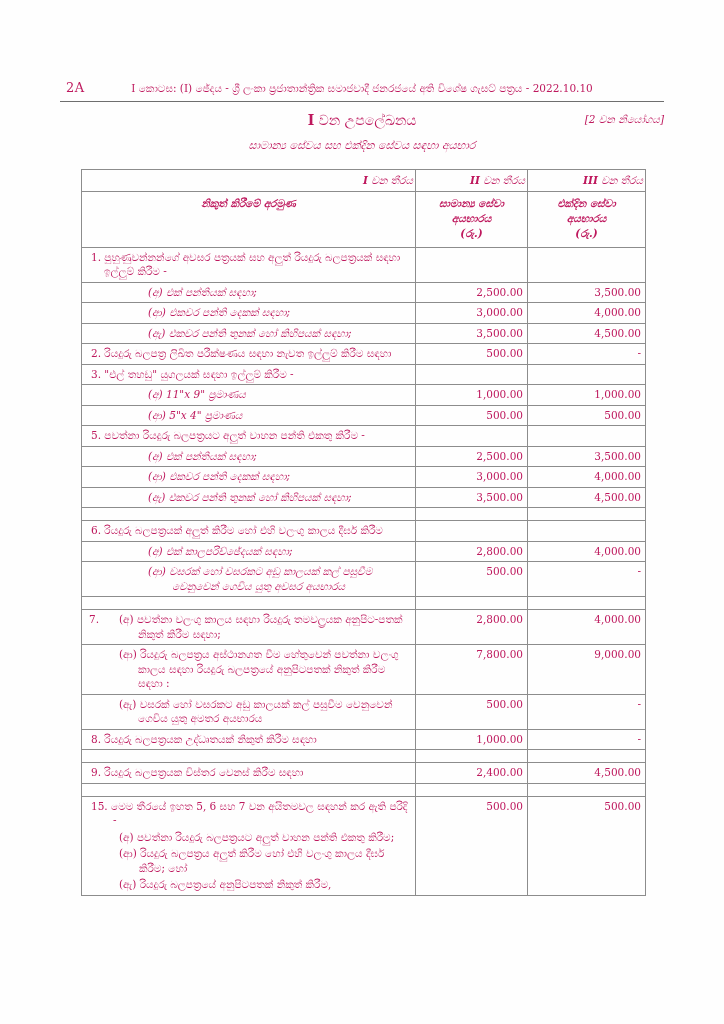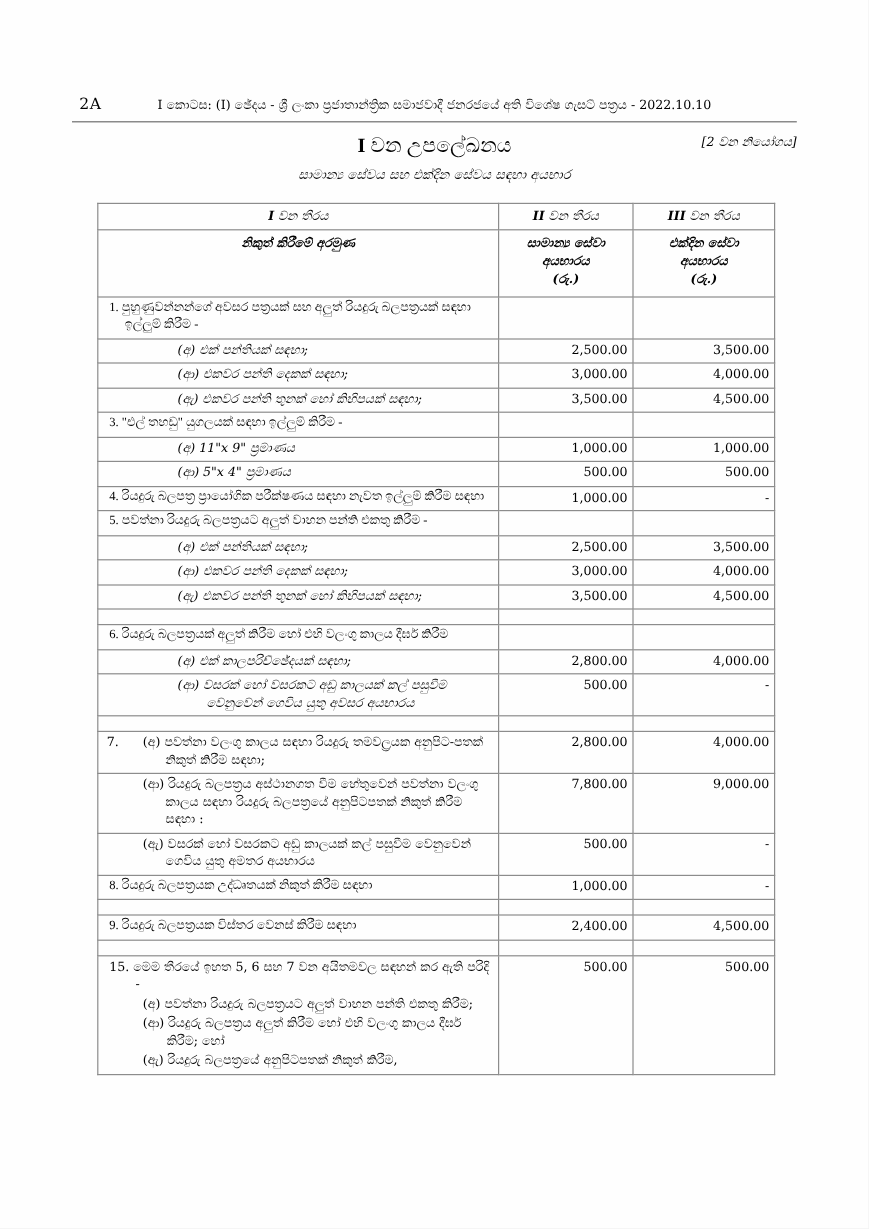--- a/index.html
+++ b/index.html
@@ -1,47 +1,47 @@
 <!DOCTYPE html>
 <html lang="si"><head>
 <meta charset="utf-8">
 <style>
   * { margin:0; padding:0; box-sizing:border-box; }
   html,body { background:#e8e8e8; }
   .page {
     position:relative; width:724px; height:1024px; margin:0 auto;
-    background:#fefefe; color:#000000;
+    background:#fefefe; color:#be185d;
     font-family:"DejaVu Serif", serif;
     overflow:hidden;
   }
   
   .gz-header { position:absolute; top:80px; left:60px; width:604px; height:18px; }
   .page-num { position:absolute; left:6px; top:0; font-size:13px; letter-spacing:.5px; }
   .gz-title { display:block; text-align:center; font-size:10.5px; padding:2px 40px 0 40px; }
   .gz-rule { position:absolute; top:101px; left:60px; width:604px; border-top:1px solid #6e6e6e; }
   
   .sched-line { position:absolute; top:112px; left:60px; width:604px; height:16px; }
-  .sched-title { display:block; text-align:center; font-size:17px;font-family:Liberation Serif, serif; }
+  .sched-title { display:block; text-align:center; font-size:14px; }
   .sched-title .roman { font-weight:bold; }
   .reg-ref { position:absolute; right:0; top:1px; font-size:10.5px; font-style:italic; }
   .subtitle { position:absolute; top:139px; left:60px; width:604px; text-align:center;
               font-size:11px; font-style:italic; }
   
   table.fees { position:absolute; top:169px; left:81px; width:564px;
                border-collapse:collapse; table-layout:fixed; }
   table.fees col.c1 { width:334px; } table.fees col.c2 { width:112px; } table.fees col.c3 { width:118px; }
   table.fees td, table.fees th { border:1px solid #8c8c8c; vertical-align:top;
     font-size:10.5px; line-height:14.5px; font-weight:normal; padding:2px 4px 3px 4px; }
-  tr.head1 th { text-align:center; font-style:italic; padding:3px 2px; }
+  tr.head1 th { text-align:right; font-style:italic; padding:3px 2px; }
   tr.head1 .roman { font-weight:bold; }
   tr.head2 th { text-align:center; font-style:italic; padding:4px 2px 6px;font-weight:bold; }
   tr.head2 .hline { display:block; line-height:15px; }
   
   td.c1cell { position:relative; }
-  .txt.intro, .txt.item { padding-left:18px; text-indent:-13px;font-family:Liberation Serif, serif; }
+  .txt.intro, .txt.item { padding-left:18px; text-indent:-13px; }
   .txt.sub   { padding-left:86px; text-indent:-24px;font-style:italic; }
   .txt.sub7  { padding-left:52px; text-indent:-19px; }
   .txt.block { padding-left:27px; text-indent:-22px; }
   .blocksub  { padding-left:53px; text-indent:-20px; margin-top:2px; }
   .rownum { position:absolute; left:7px; top:2px; text-indent:0; }
   
   td.v2 { text-align:right; padding-right:25px; }
   td.v3 { text-align:right; padding-right:30px; }
   tr.spacer td { height:13px; }
 </style>
@@ -115,45 +115,45 @@
         </tr>
         <tr>
           <td class="c1cell">
             <div class="txt sub">(ඇ) එකවර පන්ති තුනක් හෝ කිහිපයක් සඳහා;</div>
           </td>
           <td class="v2">3,500.00</td>
           <td class="v3">4,500.00</td>
         </tr>
         <tr>
           <td class="c1cell">
+            <div class="txt item">2. රියදුරු බලපත්‍ර ලිඛිත පරීක්ෂණය සඳහා නැවත ඉල්ලුම් කිරීම සඳහා</div>
+          </td>
+          <td class="v2">500.00</td>
+          <td class="v3">-</td>
+        </tr>
+        <tr>
+          <td class="c1cell">
             <div class="txt intro">3. "එල් තහඩු" යුගලයක් සඳහා ඉල්ලුම් කිරීම -</div>
           </td>
           <td class="v2"></td>
           <td class="v3"></td>
         </tr>
         <tr>
           <td class="c1cell">
             <div class="txt sub">(අ) 11"x 9" ප්‍රමාණය</div>
           </td>
           <td class="v2">1,000.00</td>
           <td class="v3">1,000.00</td>
         </tr>
         <tr>
           <td class="c1cell">
             <div class="txt sub">(ආ) 5"x 4" ප්‍රමාණය</div>
           </td>
           <td class="v2">500.00</td>
           <td class="v3">500.00</td>
-        </tr>
-        <tr>
-          <td class="c1cell">
-            <div class="txt item">4. රියදුරු බලපත්‍ර ප්‍රායෝගික පරීක්ෂණය සඳහා නැවත ඉල්ලුම් කිරීම සඳහා</div>
-          </td>
-          <td class="v2">1,000.00</td>
-          <td class="v3">-</td>
         </tr>
         <tr>
           <td class="c1cell">
             <div class="txt intro">5. පවත්නා රියදුරු බලපත්‍රයට අලුත් වාහන පන්ති එකතු කිරීම -</div>
           </td>
           <td class="v2"></td>
           <td class="v3"></td>
         </tr>
         <tr>
           <td class="c1cell">

